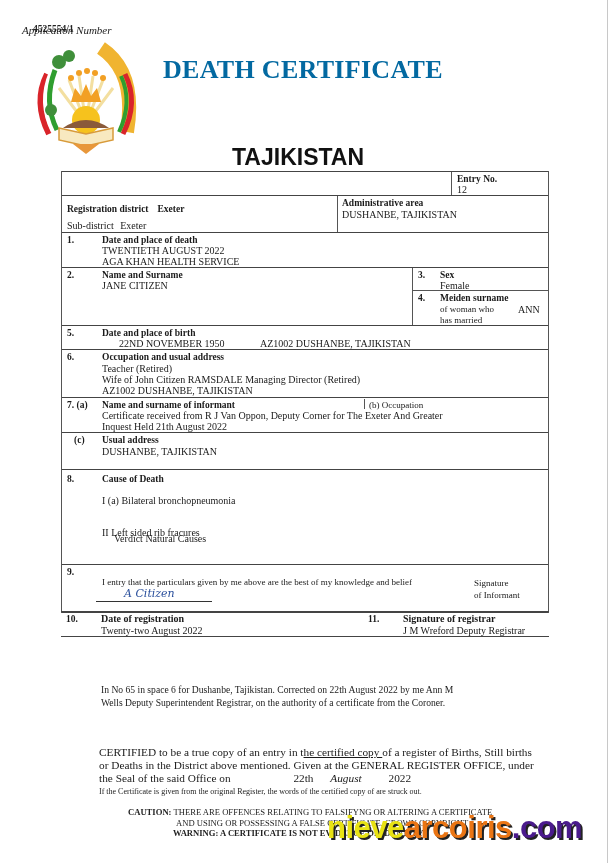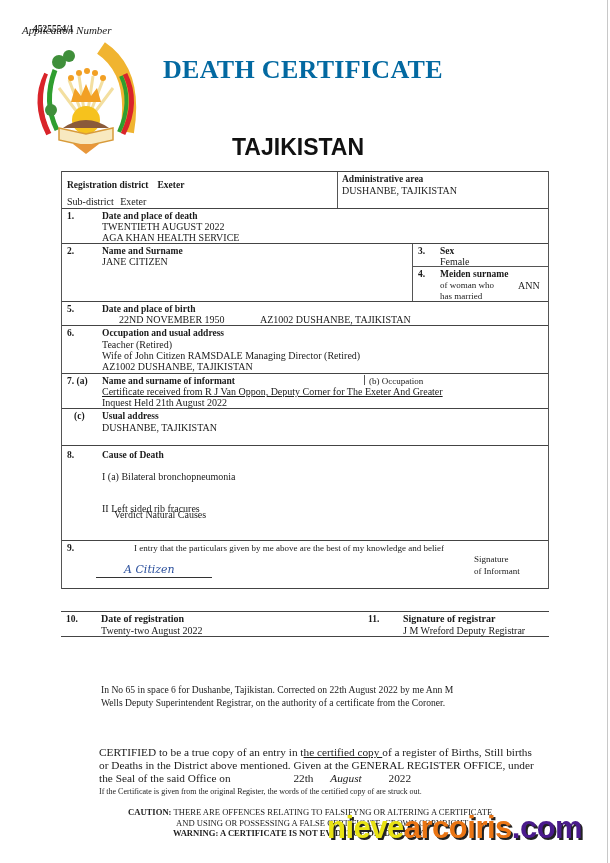--- a/index.html
+++ b/index.html
@@ -7,21 +7,21 @@
     body { position: relative; font-family: "Liberation Serif", serif; color: #1a1a1a; }
 
     .right-edge { position: absolute; left: 607px; top: 0; width: 1px; height: 863px; background: #c8c8c8; }
 
     .app-number { position: absolute; left: 22px; top: 24px; font-size: 11px; font-style: italic; color: #222; }
     .app-number .num { font-style: normal; margin-left: 6px; }
 
     .emblem { position: absolute; left: 29px; top: 42px; width: 115px; height: 115px; }
 
     .title { position: absolute; left: 163px; top: 55px; font-family: "Liberation Serif", serif; font-weight: bold; font-size: 26px; letter-spacing: 0.3px; color: #0369a1; }
-    .country { position: absolute; left: 232px; top: 134px; font-family: "Liberation Sans", sans-serif; font-weight: bold; font-size: 23px; color: #111; }
+    .country { position: absolute; left: 232px; top: 144px; font-family: "Liberation Sans", sans-serif; font-weight: bold; font-size: 23px; color: #111; }
 
     .tbl { position: absolute; left: 61px; width: 488px; border-left: 1.5px solid #555; border-right: 1.5px solid #555; }
     .row { position: relative; border-top: 1.5px solid #444; }
     .lbl { font-weight: bold; font-size: 9.5px; line-height: 11px; }
     .val { font-size: 10px; line-height: 11.5px; }
     .small { font-size: 9px; line-height: 11px; }
     .num { position: absolute; left: 5px; font-weight: bold; font-size: 9.5px; }
     .cell { position: absolute; }
 
     .vline { position: absolute; top: 0; bottom: 0; width: 1.2px; background: #555; }
@@ -87,20 +87,25 @@
 
   <path d="M30 86 L57 92 L84 86 L84 98 L57 104 L30 98 Z" fill="#f8e9c0" stroke="#d89a3a" stroke-width="1.5"></path>
   <path d="M44 102 L57 112 L70 102 Z" fill="#e8973a"></path>
 </svg>
 
 <div class="title">DEATH CERTIFICATE</div>
 <div class="country">TAJIKISTAN</div>
 
 <div class="tbl" style="top:171px;">
 
+  <div class="row" style="height:24px;">
+    <div class="vline" style="left:389px;"></div>
+    <div class="cell lbl" style="left:395px; top:2px;">Entry No.</div>
+    <div class="cell val" style="left:395px; top:12px;">12</div>
+  </div>
 
   <div class="row" style="height:37px;">
     <div class="vline" style="left:275px;"></div>
     <div class="cell" style="left:5px; top:2px;">
       <span class="lbl">Registration district</span>
       <span class="lbl" style="margin-left:5px;">Exeter</span>
     </div>
     <div class="cell val" style="left:5px; top:24px;">
       <span>Sub-district</span>
       <span style="margin-left:4px;">Exeter</span>
@@ -147,41 +152,41 @@
     <div class="cell val" style="left:40px; top:13px;">Teacher (Retired)</div>
     <div class="cell val" style="left:40px; top:24px;">Wife of John Citizen RAMSDALE Managing Director (Retired)</div>
     <div class="cell val" style="left:40px; top:35px;">AZ1002 DUSHANBE, TAJIKISTAN</div>
   </div>
 
   <div class="row" style="height:35px;">
     <div class="num" style="top:2px;">7. (a)</div>
     <div class="cell lbl" style="left:40px; top:2px;">Name and surname of informant</div>
     <div style="position:absolute; left:302px; top:1px; width:1.2px; height:10px; background:#555;"></div>
     <div class="cell small" style="left:307px; top:2px;">(b) Occupation</div>
-    <div class="cell val" style="left:40px; top:12px;text-decoration:underline;">Certificate received from R J Van Oppon, Deputy Corner for The Exeter And Greater</div>
+    <div class="cell val" style="left:40px; top:12px;">Certificate received from R J Van Oppon, Deputy Corner for The Exeter And Greater</div>
     <div class="cell val" style="left:40px; top:23px;">Inquest Held 21th August 2022</div>
   </div>
 
   <div class="row" style="height:37px;">
     <div class="num" style="left:12px; top:2px;">(c)</div>
     <div class="cell lbl" style="left:40px; top:2px;">Usual address</div>
     <div class="cell val" style="left:40px; top:13px;">DUSHANBE, TAJIKISTAN</div>
   </div>
 
   <div class="row" style="height:95px;">
     <div class="num" style="top:4px;">8.</div>
     <div class="cell lbl" style="left:40px; top:4px;">Cause of Death</div>
     <div class="cell val" style="left:40px; top:25px;">I (a)  Bilateral bronchopneumonia</div>
     <div class="cell val" style="left:40px; top:57px;">II  Left sided rib fracures</div>
     <div class="cell val" style="left:52px; top:63px;">Verdict Natural Causes</div>
   </div>
 
   <div class="row" style="height:49px; border-bottom:1.5px solid #444;">
     <div class="num" style="top:2px;">9.</div>
-    <div class="cell small" style="left:40px; top:2px;margin-left:32px;">I entry that the particulars given by me above are the best of my knowledge and belief</div>
+    <div class="cell small" style="left:40px; top:12px;">I entry that the particulars given by me above are the best of my knowledge and belief</div>
     <div class="cell sig" style="left:62px; top:22px;">A Citizen</div>
     <div style="position:absolute; left:34px; top:36px; width:116px; height:1px; background:#333;"></div>
     <div class="cell small" style="left:412px; top:13px;">Signature</div>
     <div class="cell small" style="left:412px; top:25px;">of Informant</div>
   </div>
 </div>
 
 <div class="footer-box">
   <div class="num" style="top:2px;">10.</div>
   <div class="cell" style="left:40px; top:1px; font-weight:bold; font-size:10px;">Date of registration</div>

